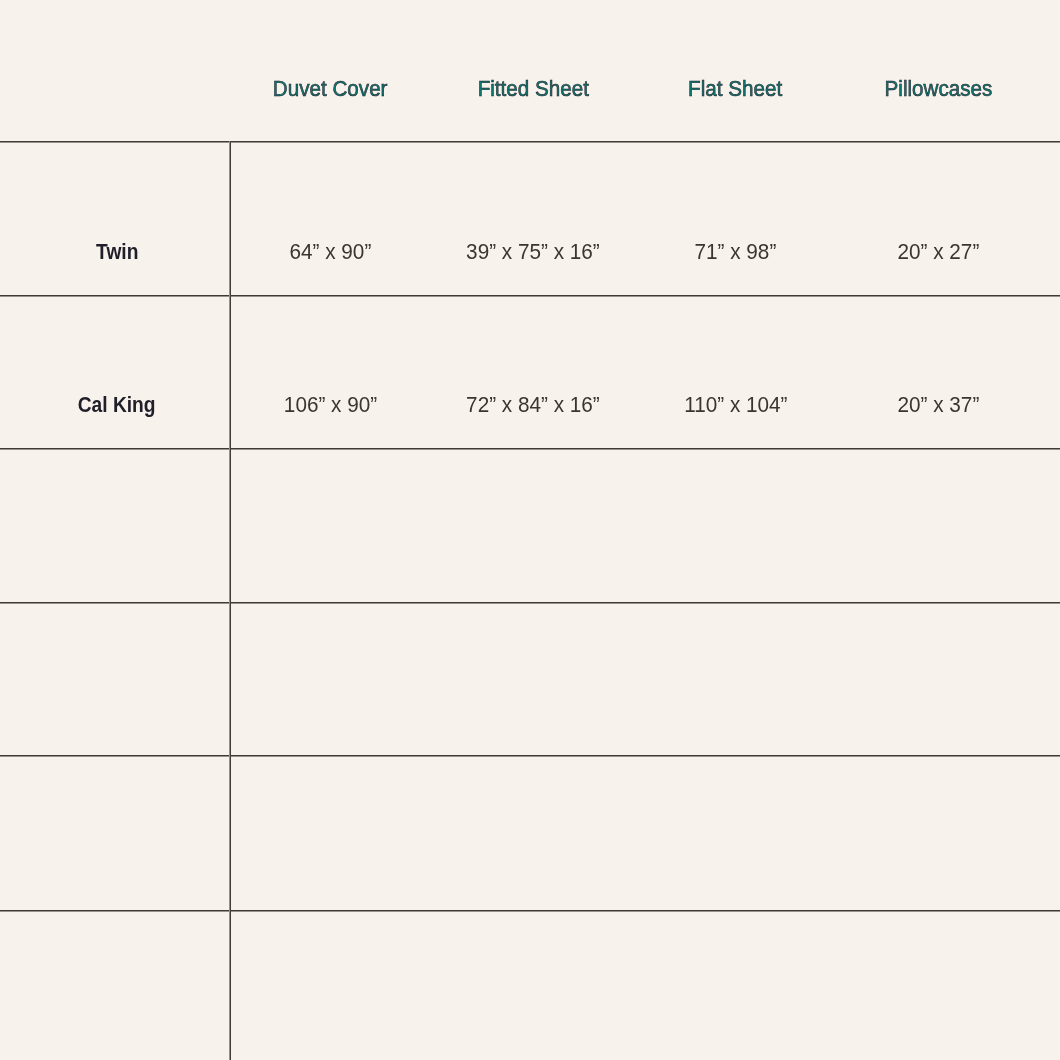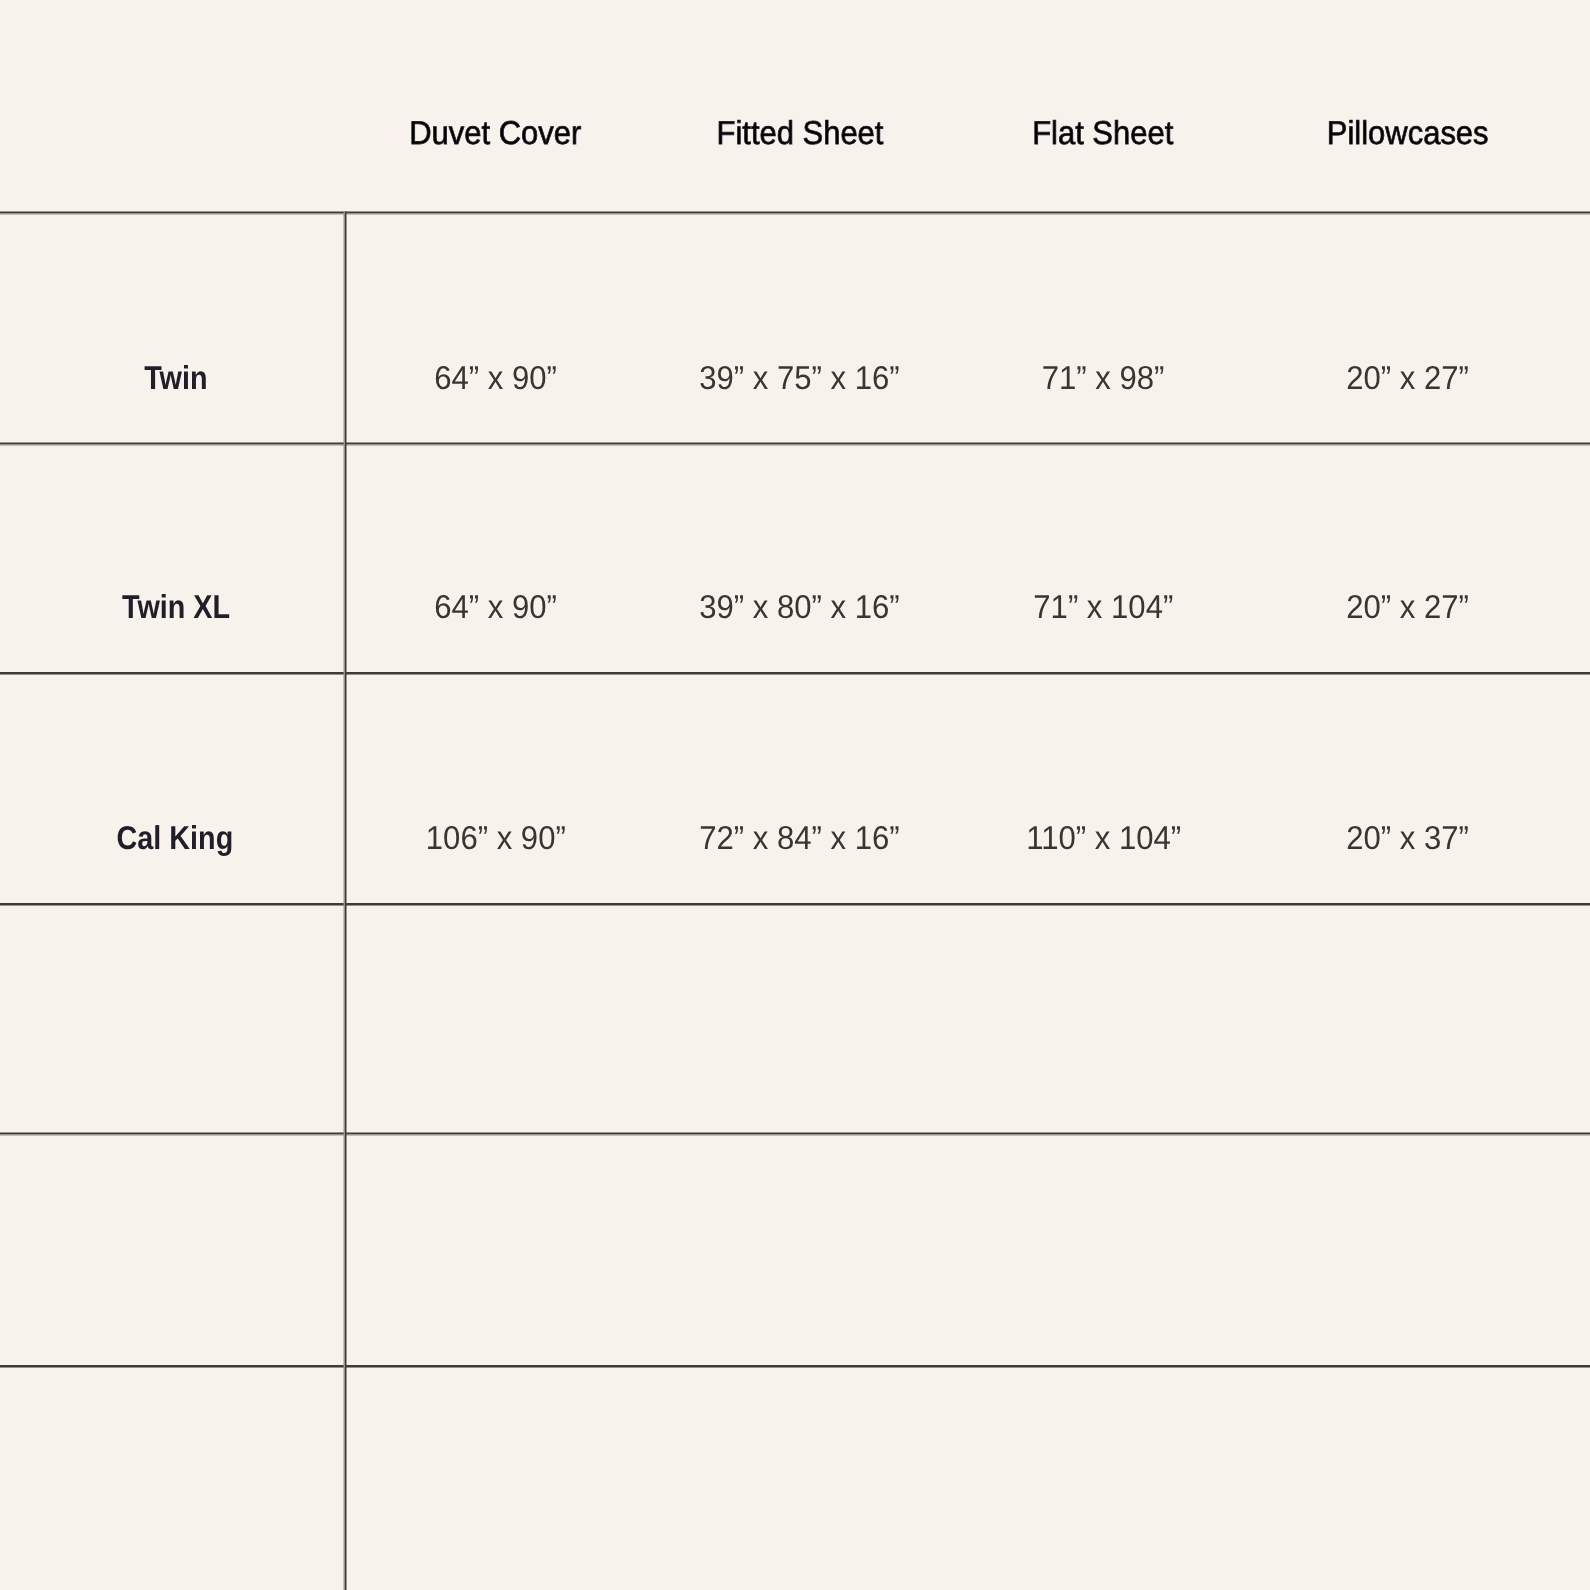--- a/index.html
+++ b/index.html
@@ -42,21 +42,21 @@
     text-align: center;
     vertical-align: middle;
     white-space: nowrap;
   }
 
   
   thead th {
     height: 174px;
     font-size: 22px;
     font-weight: 400;
-    color: #000000;
+    color: #0f766e;
     -webkit-text-stroke: 0.55px #201e29;
   }
   thead th span.t {
     display: inline-block;
     transform: scaleX(0.938);
     position: relative;
     top: 2px;
   }
 
   
@@ -131,27 +131,20 @@
 
     <tbody>
       <tr>
         <td class="rowlabel"><span class="t">Twin</span></td>
         <td><span class="t">64” x 90”</span></td>
         <td><span class="t">39” x 75” x 16”</span></td>
         <td><span class="t">71” x 98”</span></td>
         <td><span class="t">20” x 27”</span></td>
       </tr>
       <tr>
-        <td class="rowlabel"><span class="t">Twin XL</span></td>
-        <td><span class="t">64” x 90”</span></td>
-        <td><span class="t">39” x 80” x 16”</span></td>
-        <td><span class="t">71” x 104”</span></td>
-        <td><span class="t">20” x 27”</span></td>
-      </tr>
-      <tr>
         <td class="rowlabel"><span class="t">Cal King</span></td>
         <td><span class="t">106” x 90”</span></td>
         <td><span class="t">72” x 84” x 16”</span></td>
         <td><span class="t">110” x 104”</span></td>
         <td><span class="t">20” x 37”</span></td>
       </tr>
     </tbody>
   </table>
 
   <div class="hrule r1"></div>

